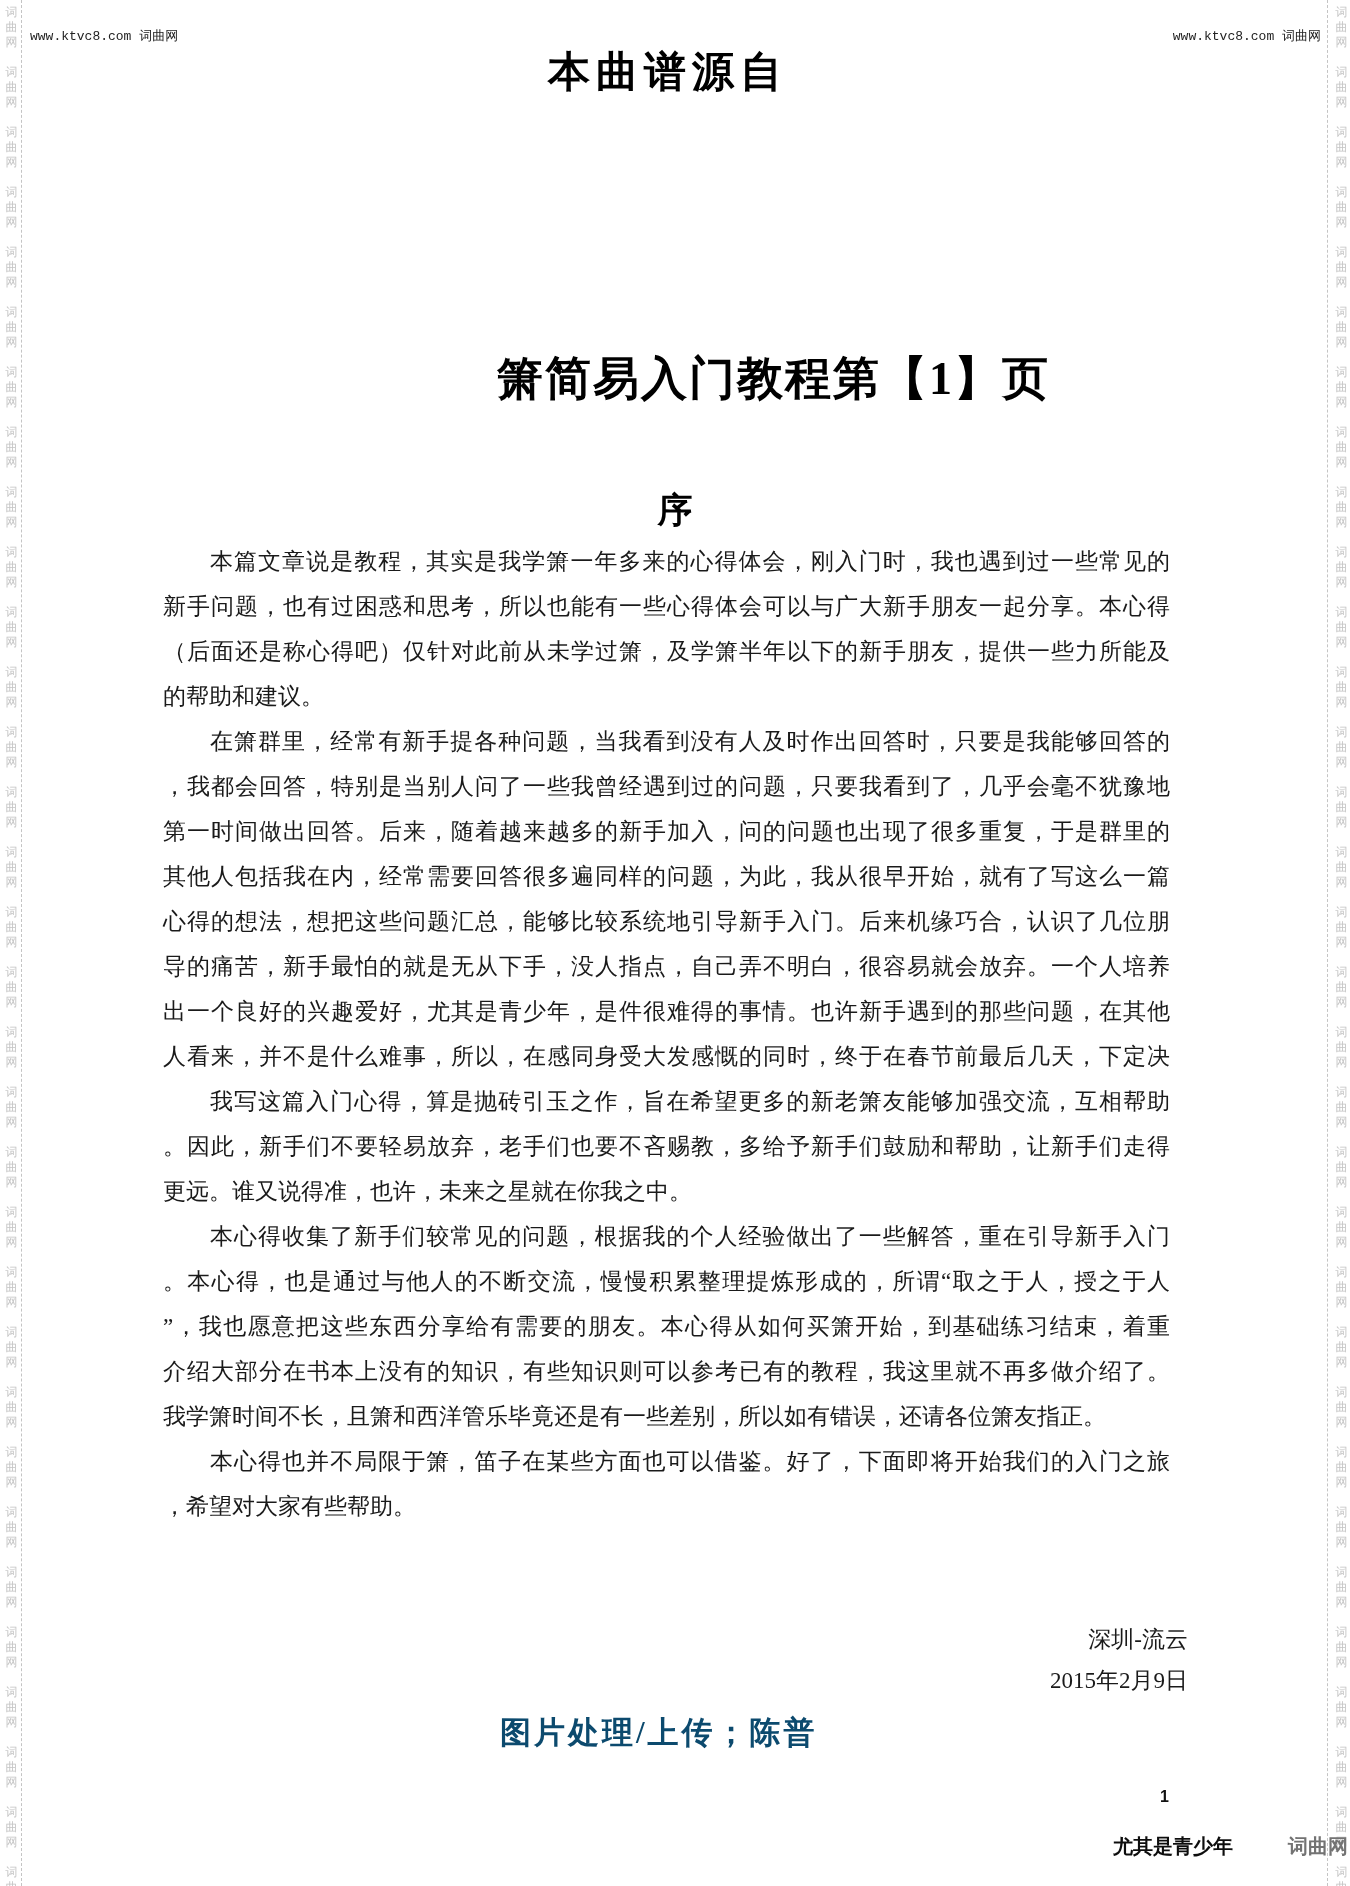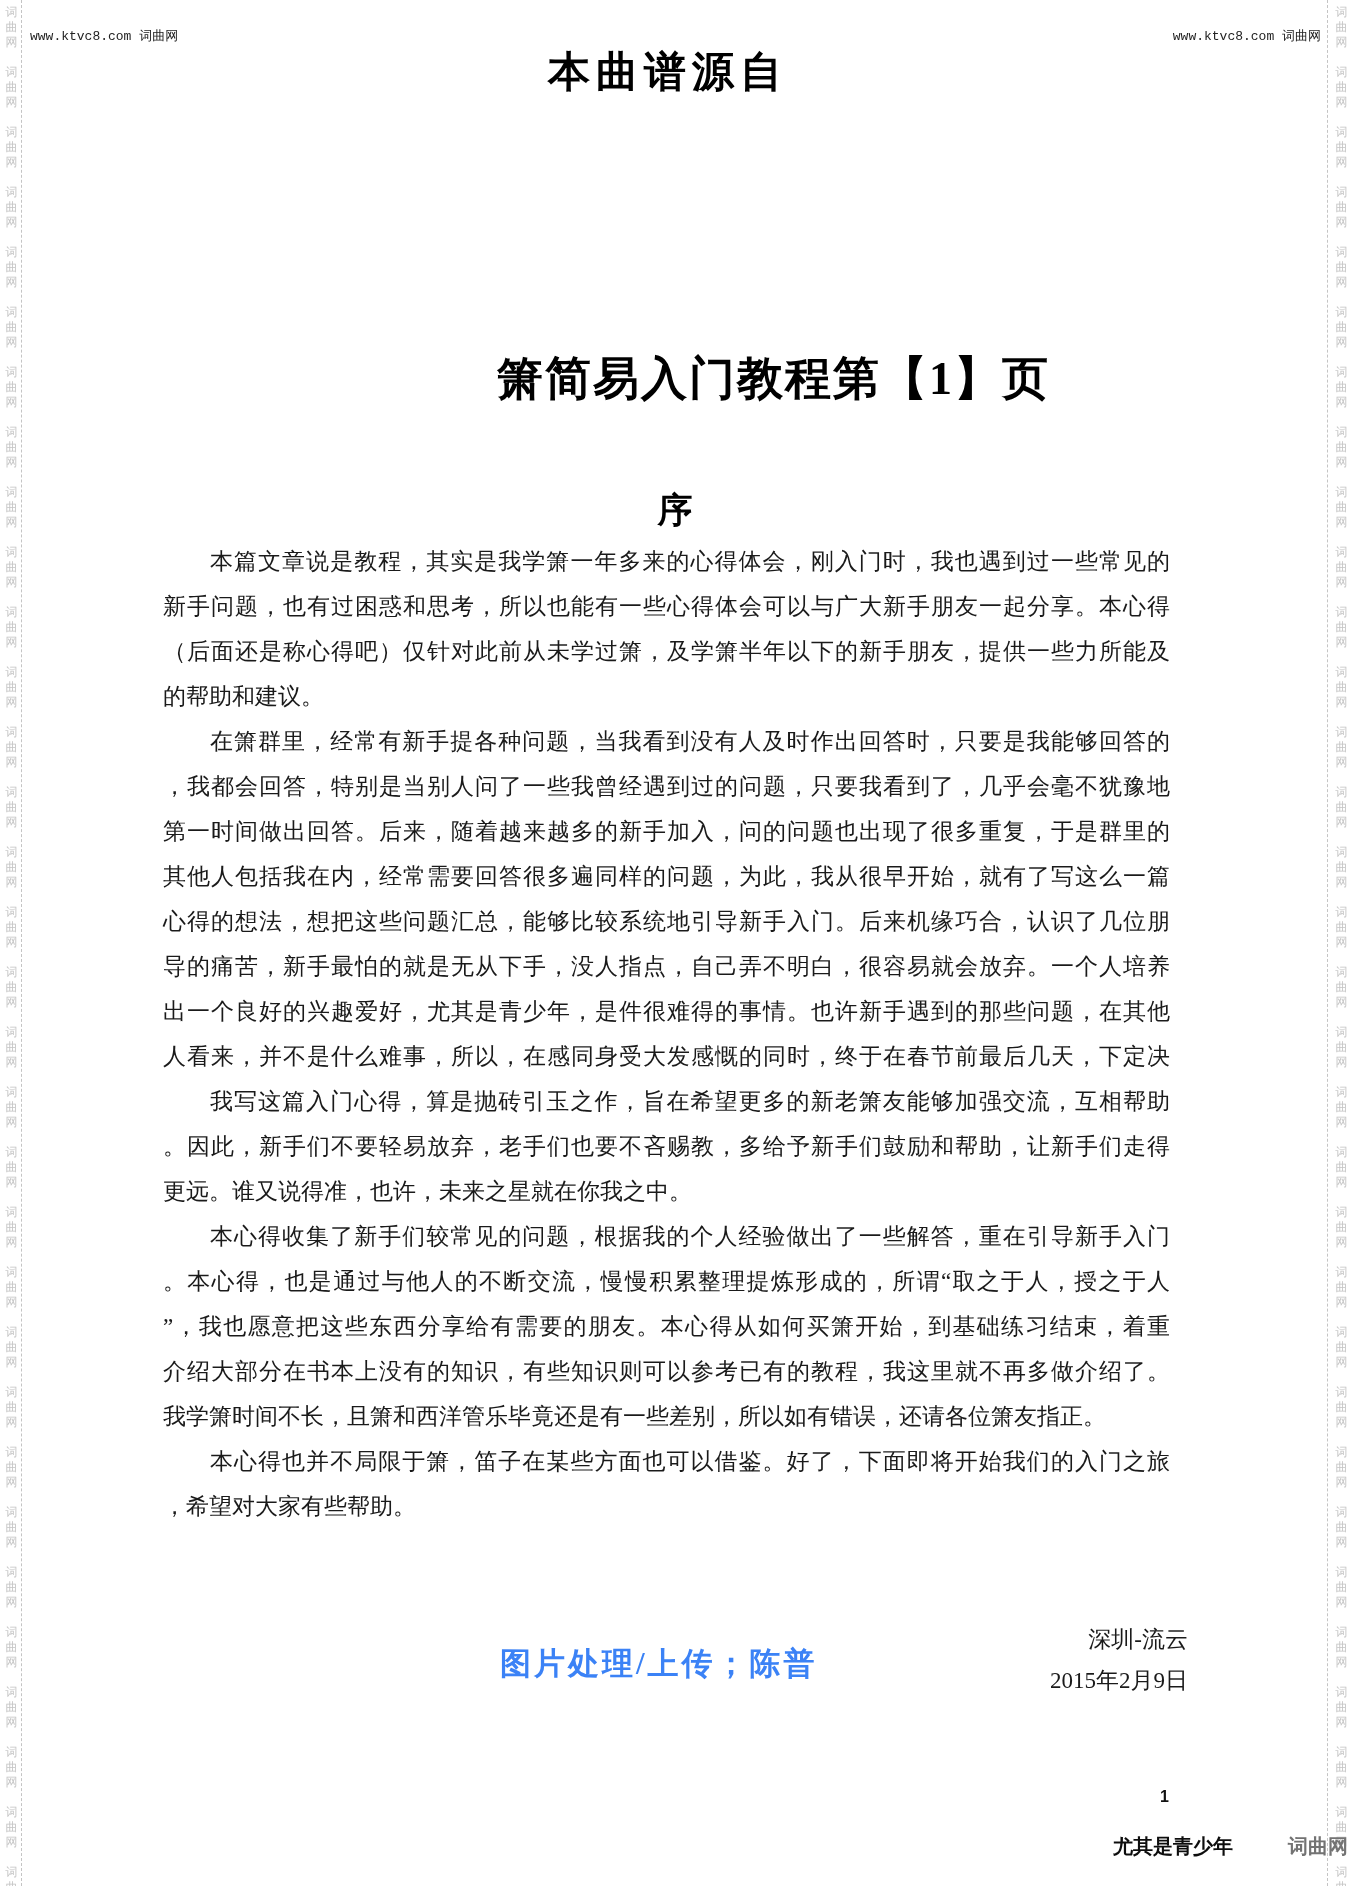--- a/index.html
+++ b/index.html
@@ -35,22 +35,22 @@
   .bl{height:45px;line-height:45px;text-align:justify;text-align-last:justify;
       white-space:nowrap;overflow:visible;}
   .bl.last{text-align-last:left;}
   .bl.first{text-indent:47px;}
 
   
   .sig{position:absolute;right:162px;top:1618px;font-size:23px;line-height:30px;text-align:center;color:#1a1a1a;margin-top:7px;}
   .date{position:absolute;right:162px;top:1666px;font-size:23px;line-height:30px;text-align:right;color:#1a1a1a;}
 
   
-  .credit{position:absolute;left:500px;top:1643px;font-size:31px;font-weight:bold;
-      letter-spacing:3px;color:#3b82f6;white-space:nowrap;}
+  .credit{position:absolute;left:500px;top:1712px;font-size:31px;font-weight:bold;
+      letter-spacing:3px;color:#0c4a6e;white-space:nowrap;}
 
   
   .pagenum{position:absolute;left:1160px;top:1788px;font-size:16px;font-weight:bold;
       font-family:"Liberation Sans",sans-serif;color:#111;}
   .footer{position:absolute;left:1113px;top:1833px;display:flex;gap:55px;
       font-family:"Liberation Sans",sans-serif;font-size:20px;font-weight:bold;white-space:nowrap;}
   .footer .src{color:#0d0d0d;}
   .footer .site{color:#737373;}
 </style>
 </head>

